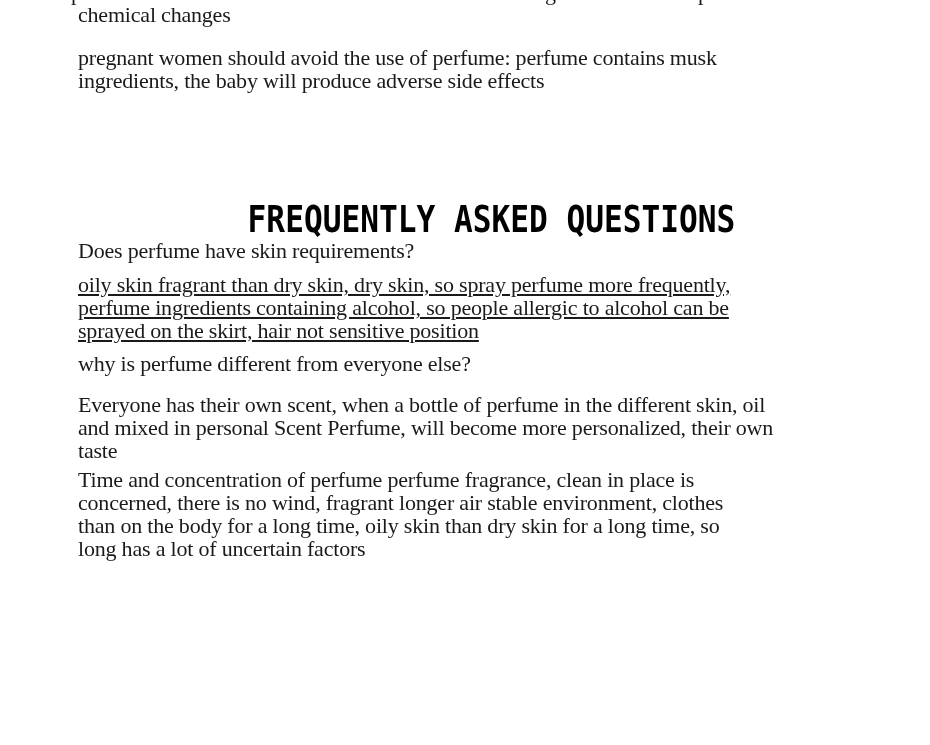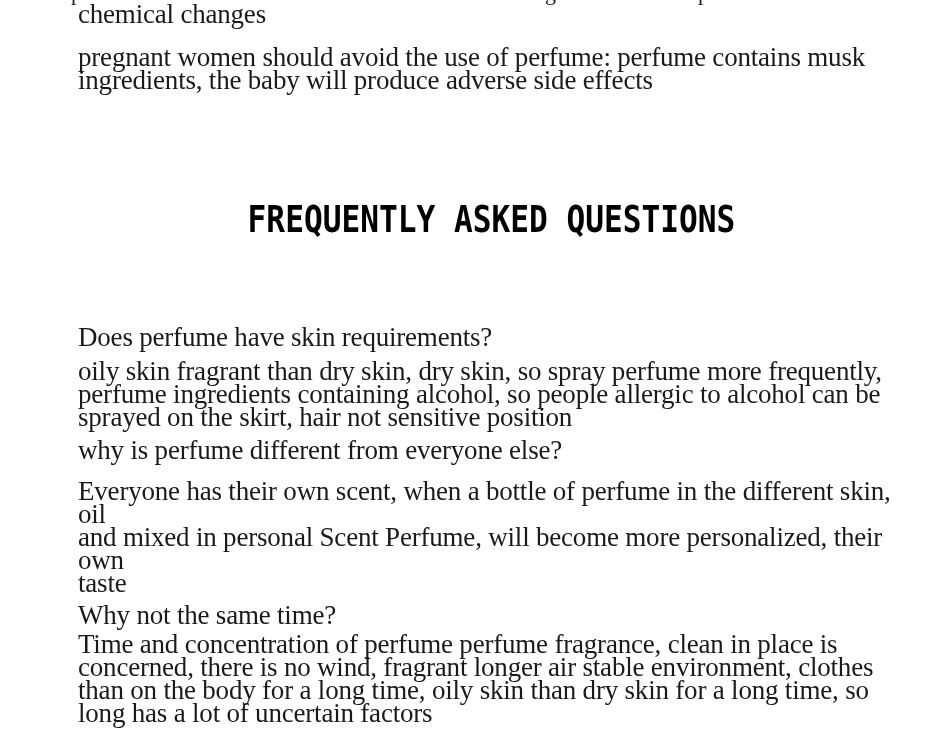--- a/index.html
+++ b/index.html
@@ -34,42 +34,42 @@
   }
   .content {
     position: absolute;
     top: 0;
     left: 78px;
     width: 827px;
     padding-top: 3px;
   }
   .body-text {
     margin: 0;
-    font-size: 27px;
+    font-size: 22px;
     line-height: 23px;
     white-space: pre-line;
     letter-spacing: -0.2px;
   }
   .intro-line   { margin-top: 0; }
   .intro-para   { margin-top: 20px; }
   .faq-heading {
     margin: 107px 0 0 0;
     height: 40px;
     line-height: 40px;
     font-family: "DejaVu Sans Mono", "Liberation Mono", monospace;
     font-weight: bold;
     font-size: 38px;
     color: #000000;
     text-align: center;
     transform: scaleX(0.82);
     transform-origin: 50% 50%;
     white-space: nowrap;
   }
-  .q1 { margin-top: 87px; }
-  .a1 { margin-top: 11px; }
+  .q1 { }
+  .a1 { margin-top: 11px; text-decoration: underline; }
   .q2 { margin-top: 10px; font-family: Liberation Serif, serif; }
   .a2 { margin-top: 18px; }
   .q3 { margin-top: 9px; }
   .a3 { margin-top: 6px; }
 </style>
 </head>
 <body>
 
 <div class="page" style="background: rgb(255, 255, 255); color: rgb(26, 26, 26);">
 
@@ -93,21 +93,20 @@
     <p class="body-text a1">oily skin fragrant than dry skin, dry skin, so spray perfume more frequently,
 perfume ingredients containing alcohol, so people allergic to alcohol can be
 sprayed on the skirt, hair not sensitive position</p>
 
     <p class="body-text q2">why is perfume different from everyone else?</p>
 
     <p class="body-text a2">Everyone has their own scent, when a bottle of perfume in the different skin, oil
 and mixed in personal Scent Perfume, will become more personalized, their own
 taste</p>
 
-    <p class="body-text q3">Why not the same time?</p>
 
     <p class="body-text a3">Time and concentration of perfume perfume fragrance, clean in place is
 concerned, there is no wind, fragrant longer air stable environment, clothes
 than on the body for a long time, oily skin than dry skin for a long time, so
 long has a lot of uncertain factors</p>
 
   </div>
 </div>
 
 </body></html>

